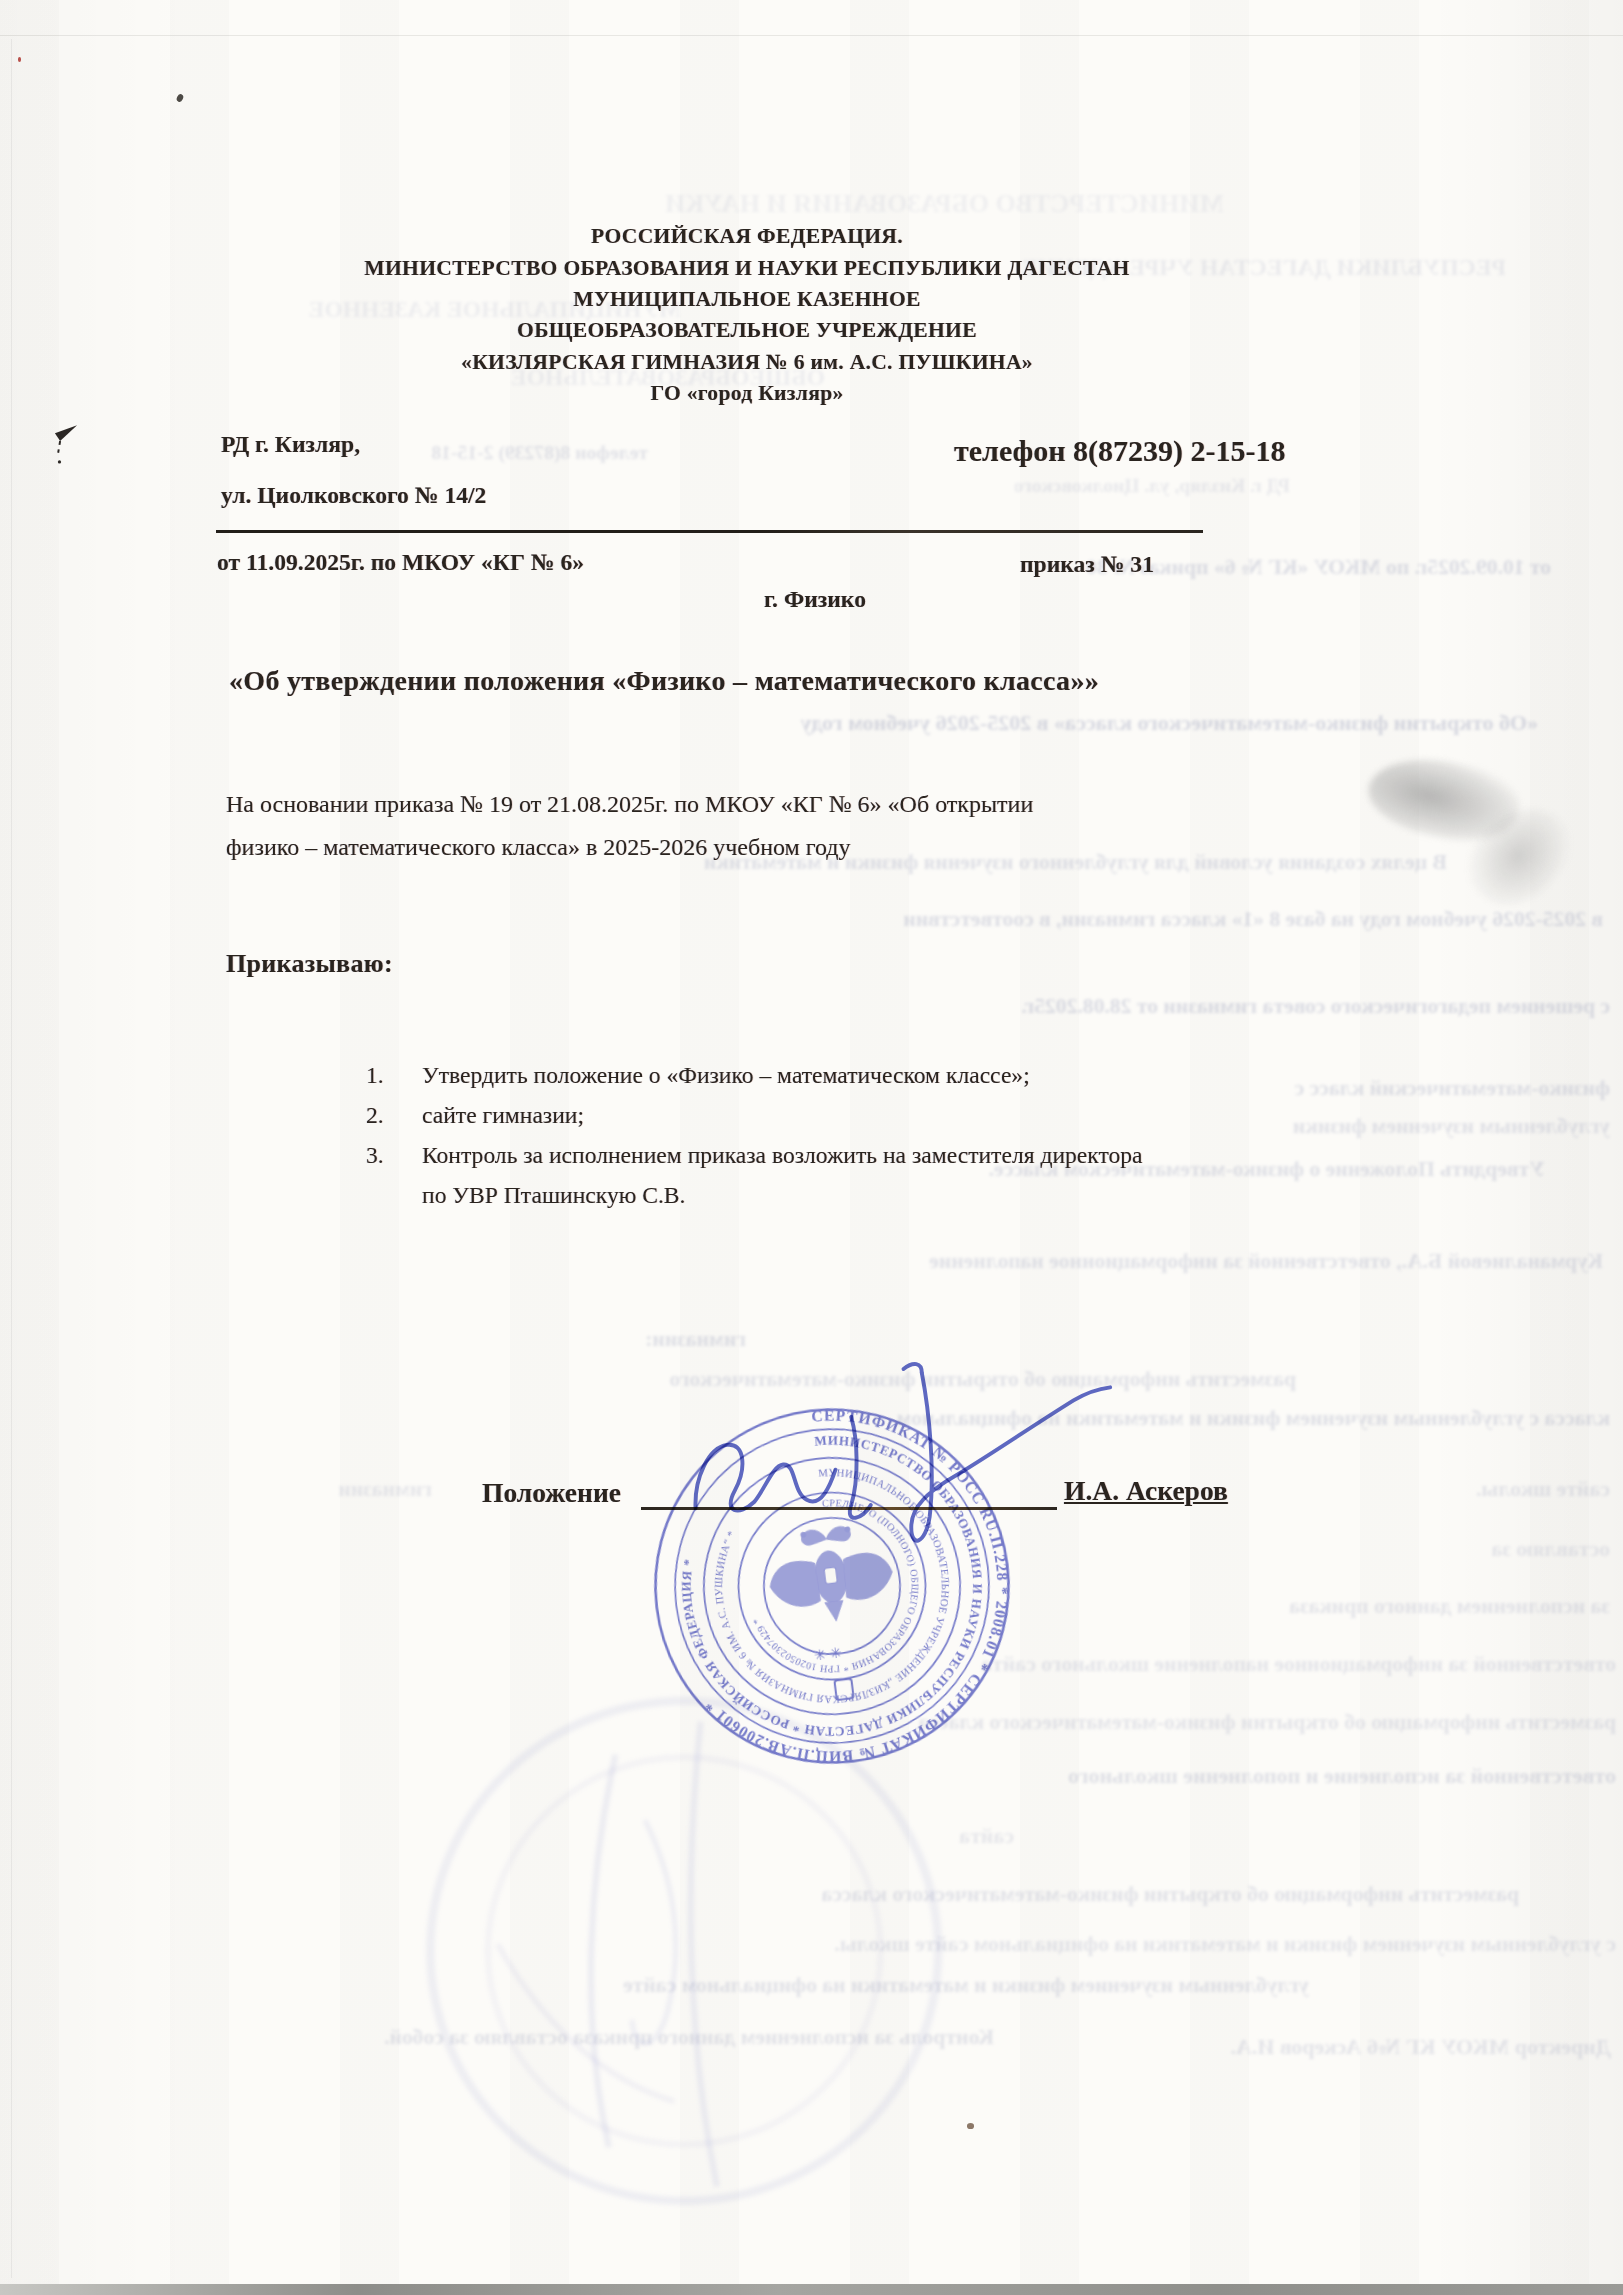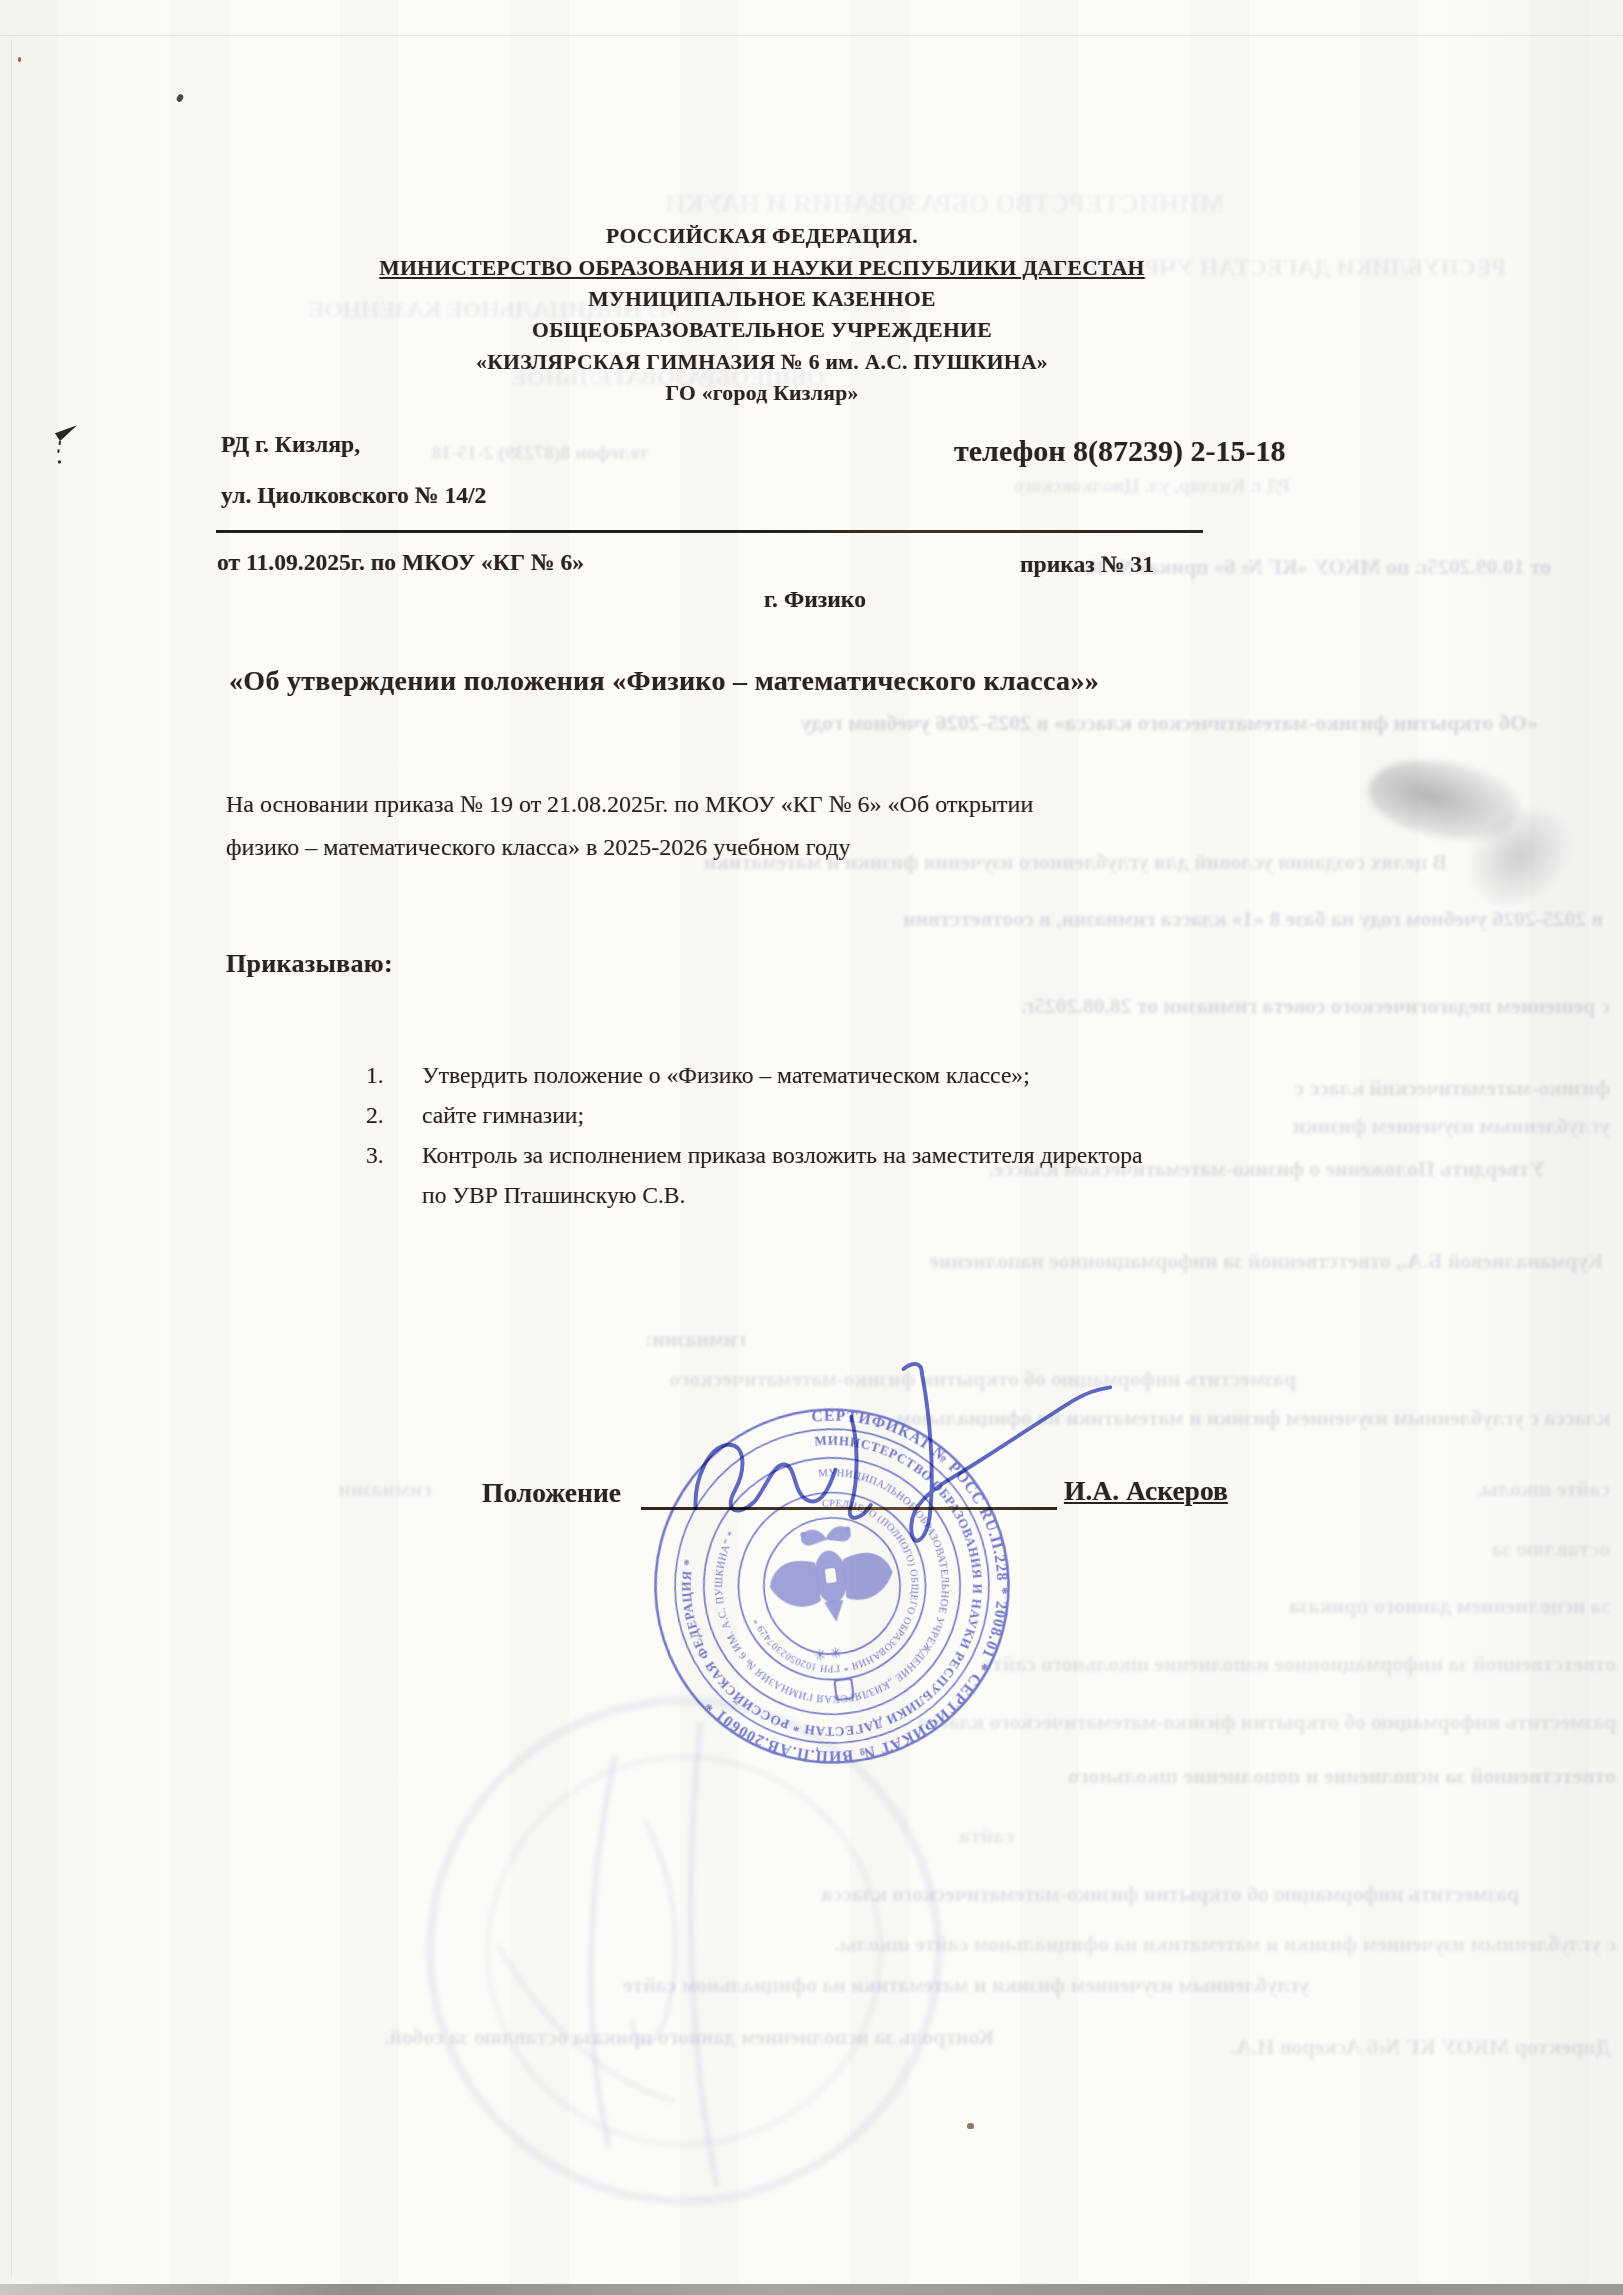--- a/index.html
+++ b/index.html
@@ -18,21 +18,21 @@
       repeating-linear-gradient(90deg, rgba(90,90,80,.025) 0 59px, rgba(0,0,0,0) 59px 170px),
       linear-gradient(90deg, rgba(0,0,0,.02), rgba(0,0,0,0) 12%, rgba(0,0,0,0) 88%, rgba(0,0,0,.03));
   }
   .edge-top{position:absolute;left:0;top:35px;width:100%;height:1.3px;background:rgba(60,55,50,.10);}
   .edge-left{position:absolute;left:10.5px;top:39px;width:0.7px;height:2239px;background:rgba(60,55,50,.07);}
   .band-bottom{position:absolute;left:0;bottom:0;width:100%;height:11px;
     background:linear-gradient(90deg,#c7c7c3,#8d8d89 22%,#a5a5a1 48%,#8f8f8b 75%,#9a9a96);}
   .txt{position:absolute;white-space:nowrap;
     text-shadow:0.7px 0 0 rgba(150,45,30,.18), -0.7px 0 0 rgba(40,60,150,.15);}
   .b{font-weight:bold;}
-  .center-block{left:15px;width:1494px;text-align:center;}
+  .center-block{left:0;width:1494px;text-align:center;}
   .hdr{font-size:21.6px;line-height:31px;font-weight:bold;letter-spacing:0.3px;}
   .addr{font-size:23.6px;}
   .phone{font-size:30px;}
   .rule{position:absolute;left:216px;top:530px;width:987px;height:3.3px;
     background:linear-gradient(90deg,#221e19 0 55%, #3a332a 70%, #2a251f);}
   .title{font-size:28px;letter-spacing:0.3px;}
   .body-par{font-size:24px;line-height:43px;}
   .prikaz{font-size:26px;letter-spacing:0.3px;}
   ol.items{position:absolute;left:422px;top:1055px;margin:0;padding:0;list-style:none;counter-reset:it;}
   ol.items li{counter-increment:it;position:relative;font-size:23.6px;line-height:40px;
@@ -107,21 +107,21 @@
     <ellipse cx="445" cy="440" rx="388" ry="382" stroke-width="13" opacity="0.09"></ellipse>
     <ellipse cx="445" cy="440" rx="300" ry="296" stroke-width="9" opacity="0.06"></ellipse>
     <path d="M340,140 C300,320 285,540 330,740" stroke-width="9" opacity="0.11"></path>
     <path d="M470,90 C445,330 450,580 495,800" stroke-width="9" opacity="0.10"></path>
     <path d="M160,430 C225,545 315,635 430,670" stroke-width="8" opacity="0.08"></path>
     <path d="M385,240 C430,330 445,430 420,530 C405,590 370,600 365,545" stroke-width="7" opacity="0.10"></path>
   </g>
 </svg>
 
 <div class="txt center-block hdr" style="top:221px;">РОССИЙСКАЯ ФЕДЕРАЦИЯ.</div>
-<div class="txt center-block hdr" style="top:253px;text-decoration:underline;">МИНИСТЕРСТВО ОБРАЗОВАНИЯ И НАУКИ РЕСПУБЛИКИ ДАГЕСТАН</div>
+<div class="txt center-block hdr" style="top:253px;">МИНИСТЕРСТВО ОБРАЗОВАНИЯ И НАУКИ РЕСПУБЛИКИ ДАГЕСТАН</div>
 <div class="txt center-block hdr" style="top:284px;">МУНИЦИПАЛЬНОЕ КАЗЕННОЕ</div>
 <div class="txt center-block hdr" style="top:315px;">ОБЩЕОБРАЗОВАТЕЛЬНОЕ УЧРЕЖДЕНИЕ</div>
 <div class="txt center-block hdr" style="top:347px;">«КИЗЛЯРСКАЯ ГИМНАЗИЯ № 6 им. А.С. ПУШКИНА»</div>
 <div class="txt center-block hdr" style="top:378px;">ГО «город Кизляр»</div>
 
 <div class="txt b addr" style="left:221px;top:431px;">РД г. Кизляр,</div>
 <div class="txt b addr" style="left:221px;top:482px;">ул. Циолковского № 14/2</div>
 <div class="txt b phone" style="left:954px;top:434px;">телефон 8(87239) 2-15-18</div>
 
 <div class="rule"></div>

